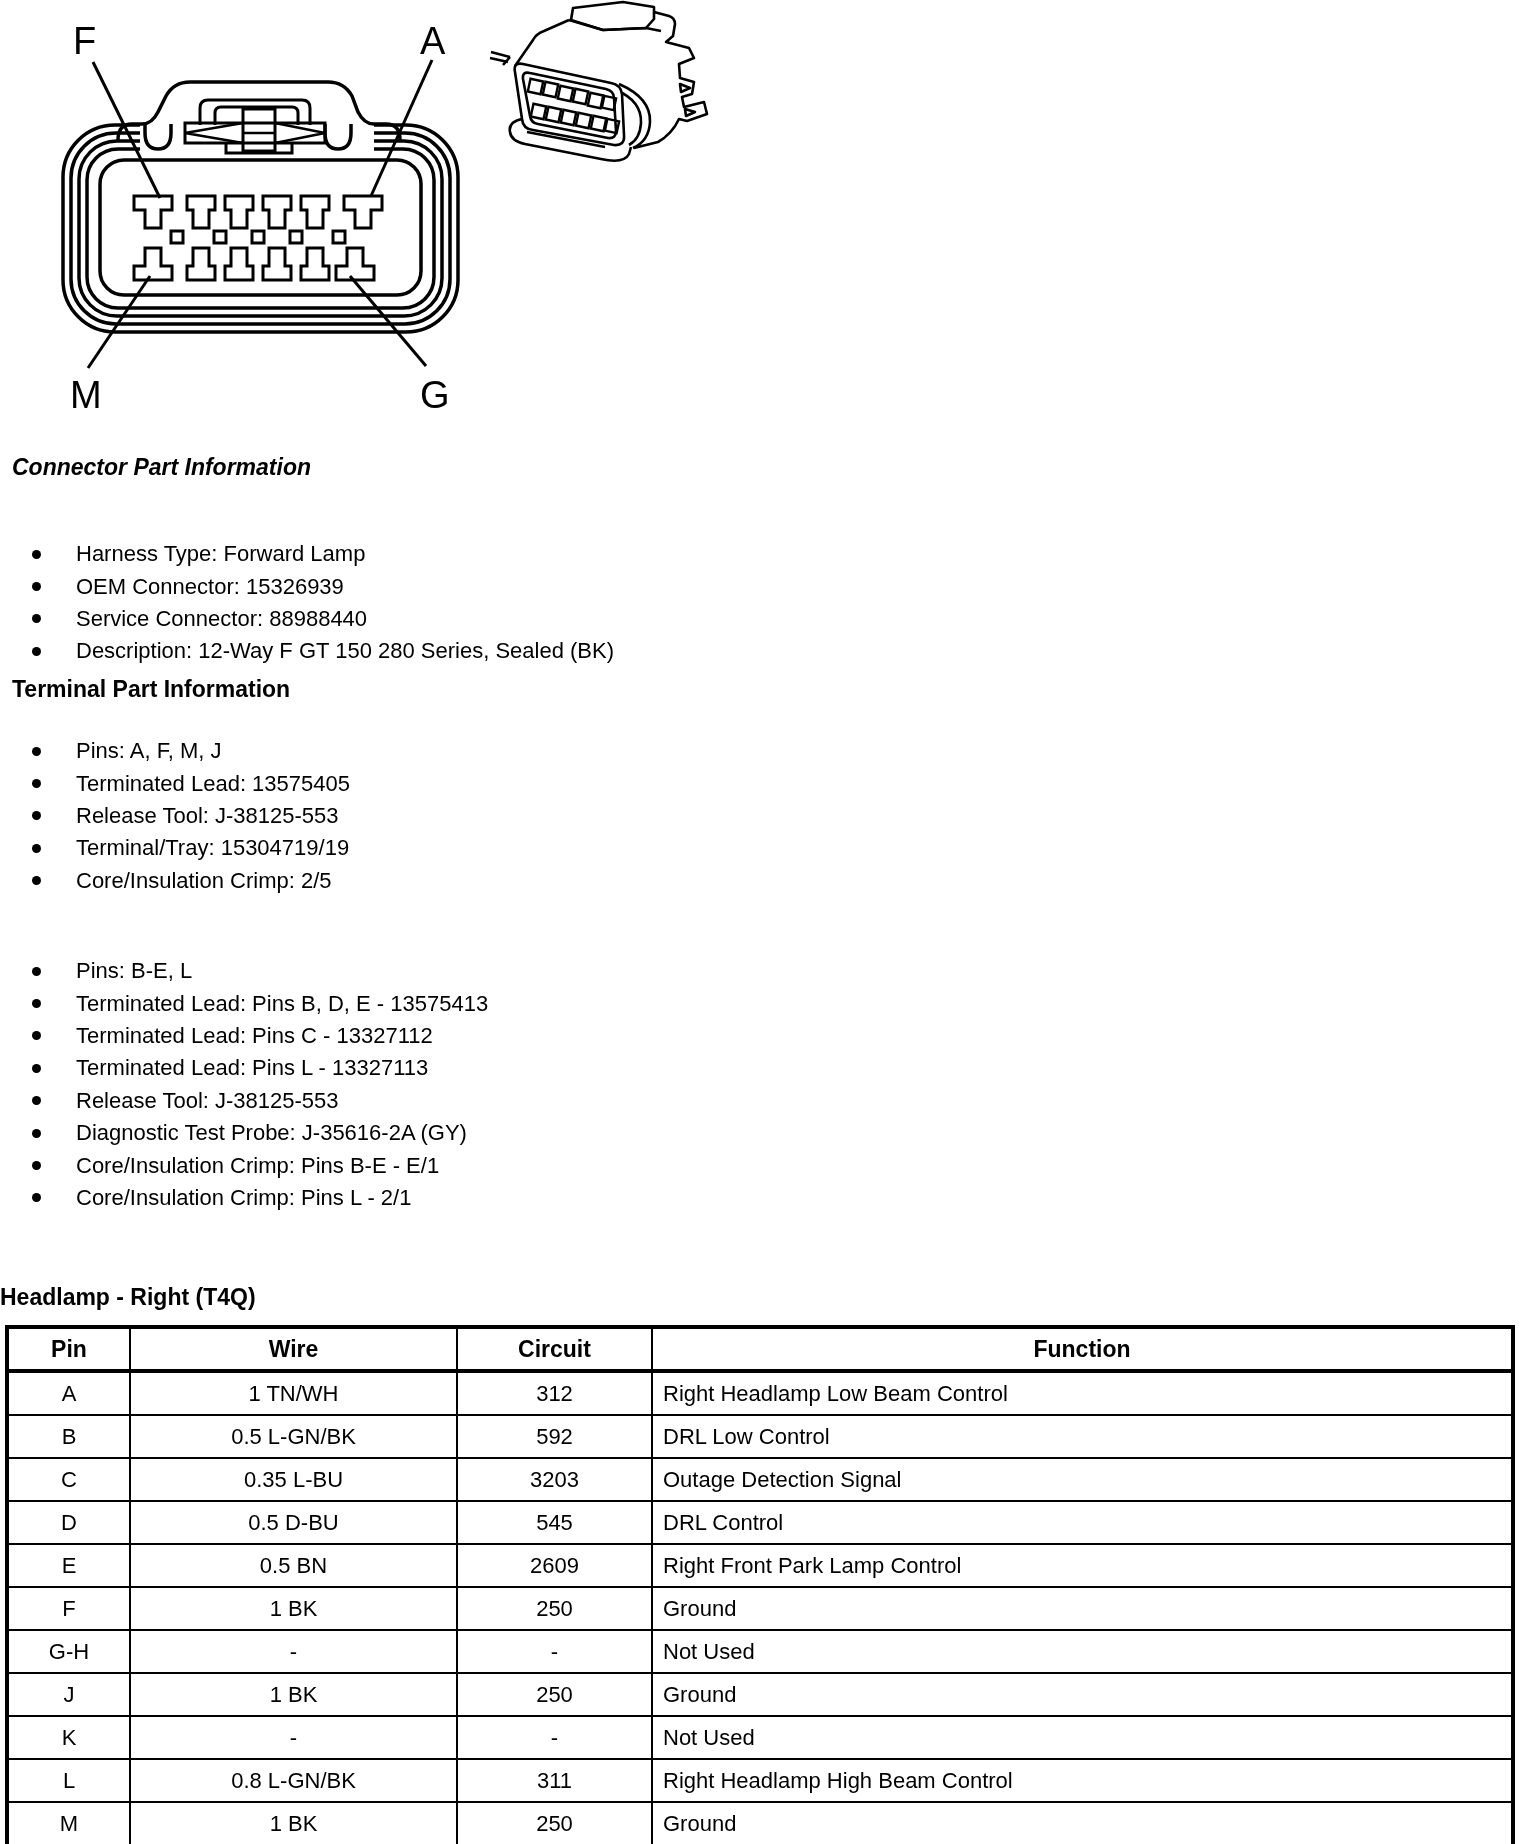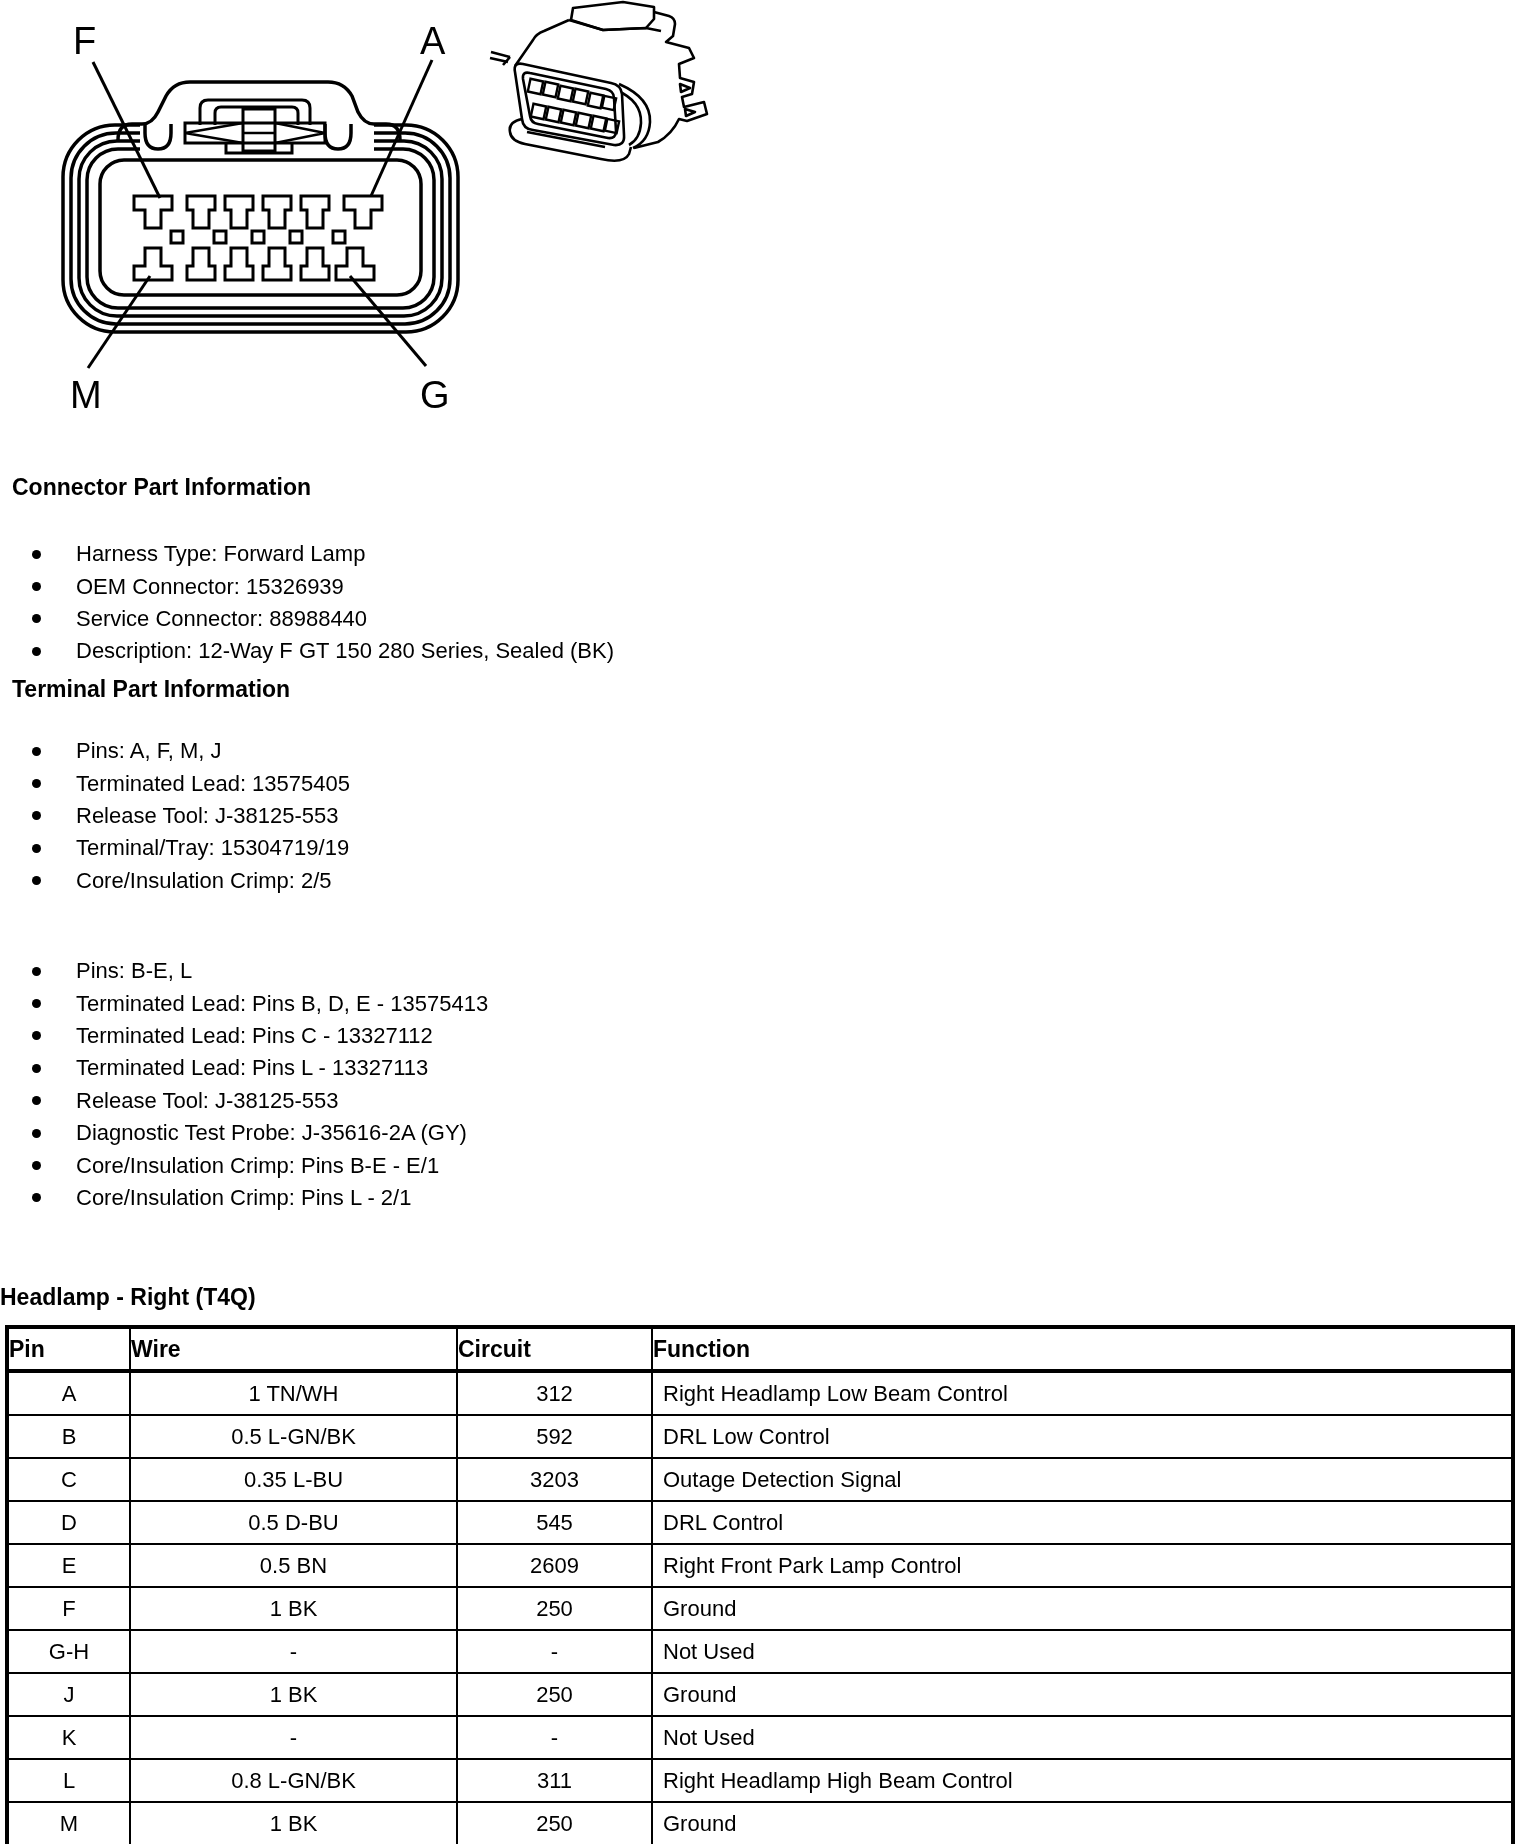--- a/index.html
+++ b/index.html
@@ -24,21 +24,21 @@
     font-size:23px;font-weight:700;text-align:left;width:1520px;
   }
   table.pinout{
     border-collapse:collapse;
     table-layout:fixed;
     width:1510px;
     border:4px solid #000;
   }
   table.pinout th{
     border:2px solid #000;border-bottom:4px solid #000;
-    height:40px;font-size:23px;font-weight:700;text-align:left;padding:0;
+    height:40px;font-size:23px;font-weight:700;text-align:center;padding:0;
   }
   table.pinout td{
     border:2px solid #000;
     height:41px;font-size:22px;font-weight:400;text-align:center;padding:0;
     overflow:hidden;white-space:nowrap;
   }
   table.pinout td.fn{text-align:left;padding-left:10px;}
   svg{display:block;}
   .ln{stroke:#000;fill:none;}
 </style>
@@ -149,21 +149,21 @@
       <rect x="120" y="97" width="12" height="12" transform="rotate(12 126 103)"></rect>
       <rect x="49" y="105" width="13" height="13" transform="rotate(12 55.5 111.5)"></rect>
       <rect x="64" y="108" width="13" height="13" transform="rotate(12 70.5 114.5)"></rect>
       <rect x="79" y="111" width="13" height="13" transform="rotate(12 85.5 117.5)"></rect>
       <rect x="94" y="114" width="13" height="13" transform="rotate(12 100.5 120.5)"></rect>
       <rect x="109" y="117" width="13" height="13" transform="rotate(12 115.5 123.5)"></rect>
       <rect x="123" y="120" width="12" height="12" transform="rotate(12 129 126)"></rect>
     </g>
   </svg>
 
-  <div class="abs heading" style="left:12px;top:474px;">Connector Part Information</div>
+  <div class="abs heading" style="left:12px;top:454px;font-style:italic;">Connector Part Information</div>
 
   <div class="abs bullets" style="left:32px;top:538px;">
     <div class="bullet">
         <span class="dot"></span>
         <span class="btext">Harness Type: Forward Lamp</span>
       </div>
     <div class="bullet">
         <span class="dot"></span>
         <span class="btext">OEM Connector: 15326939</span>
       </div>

